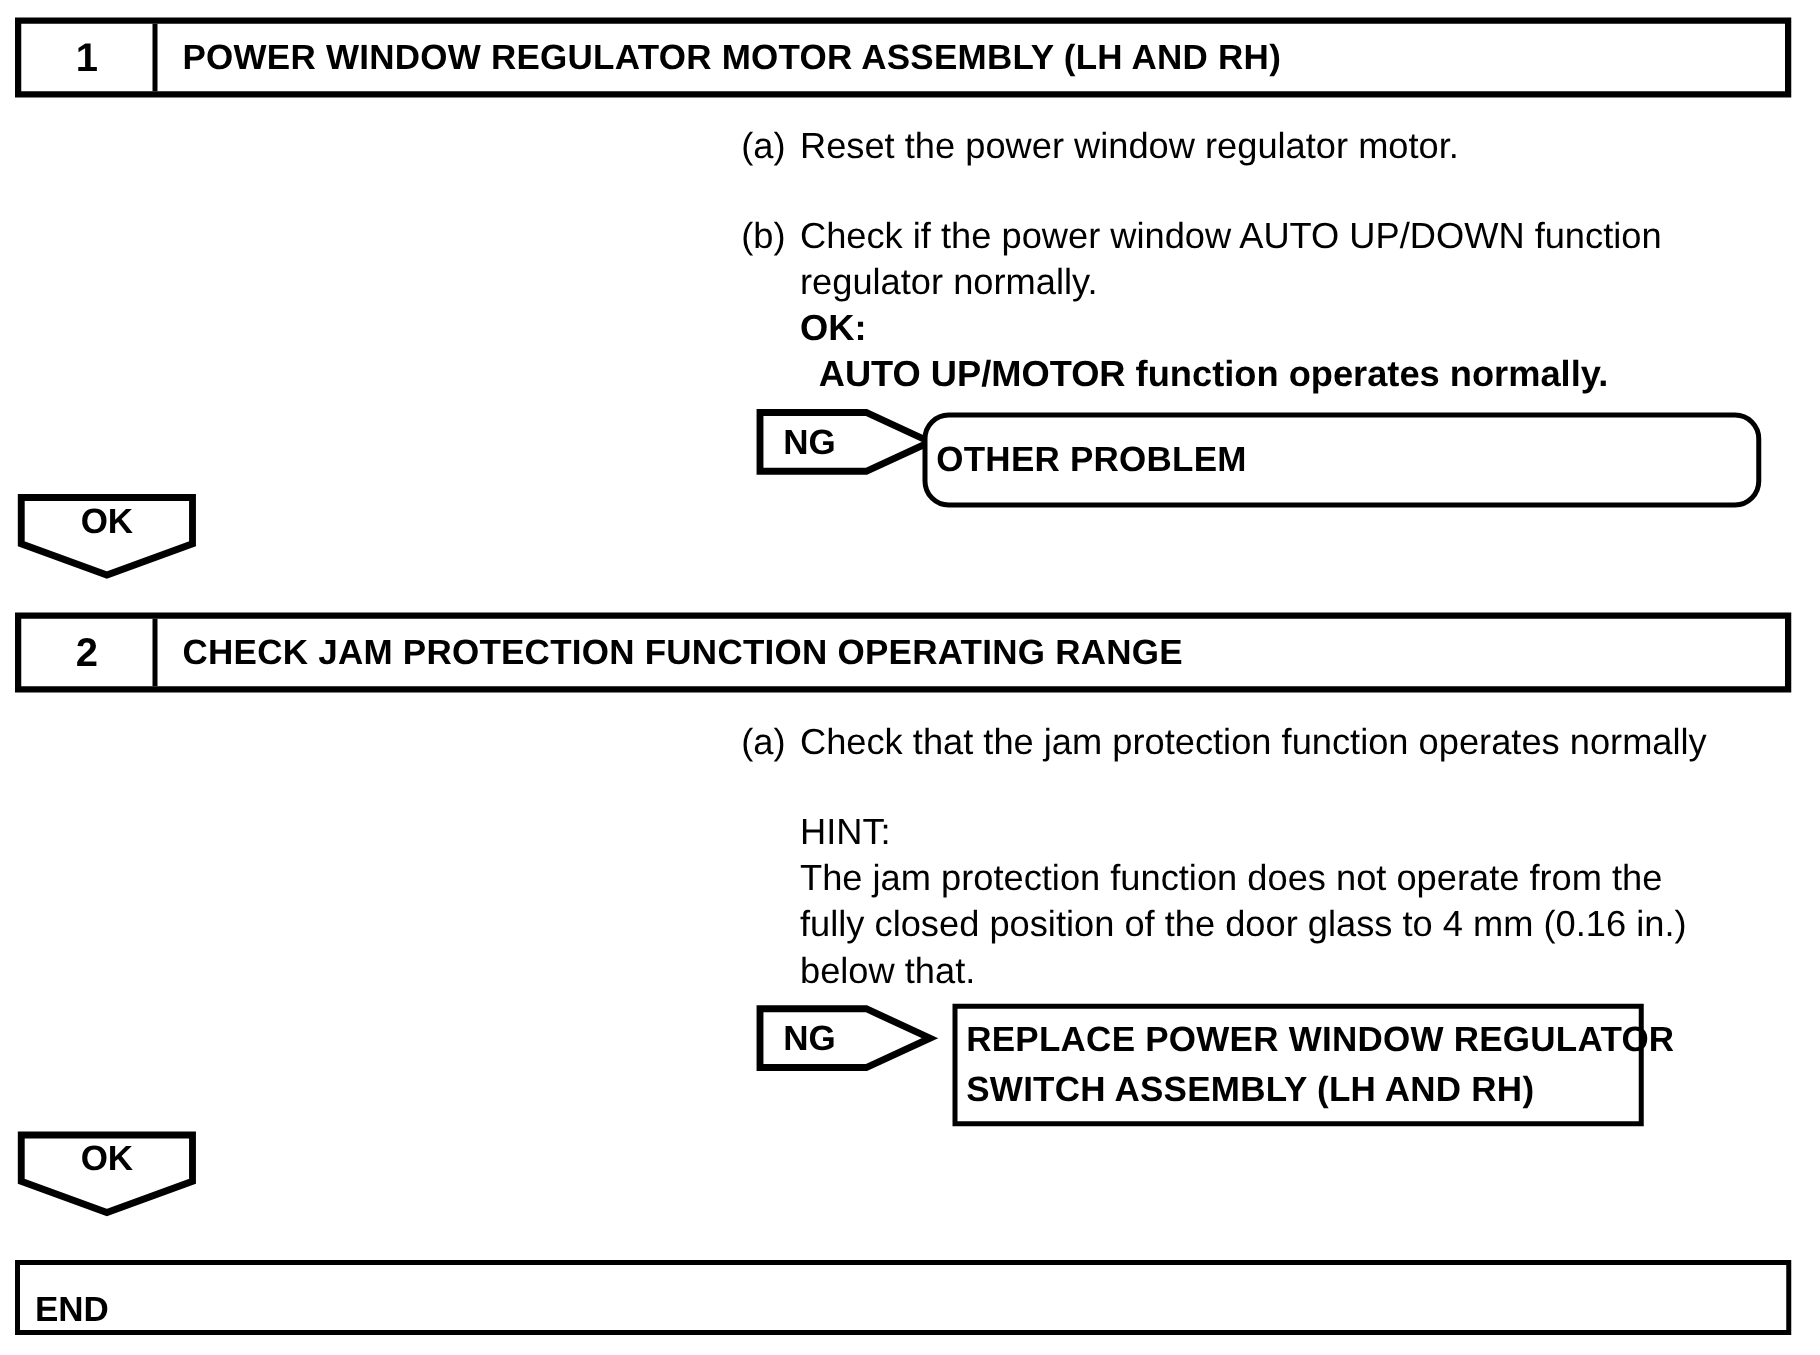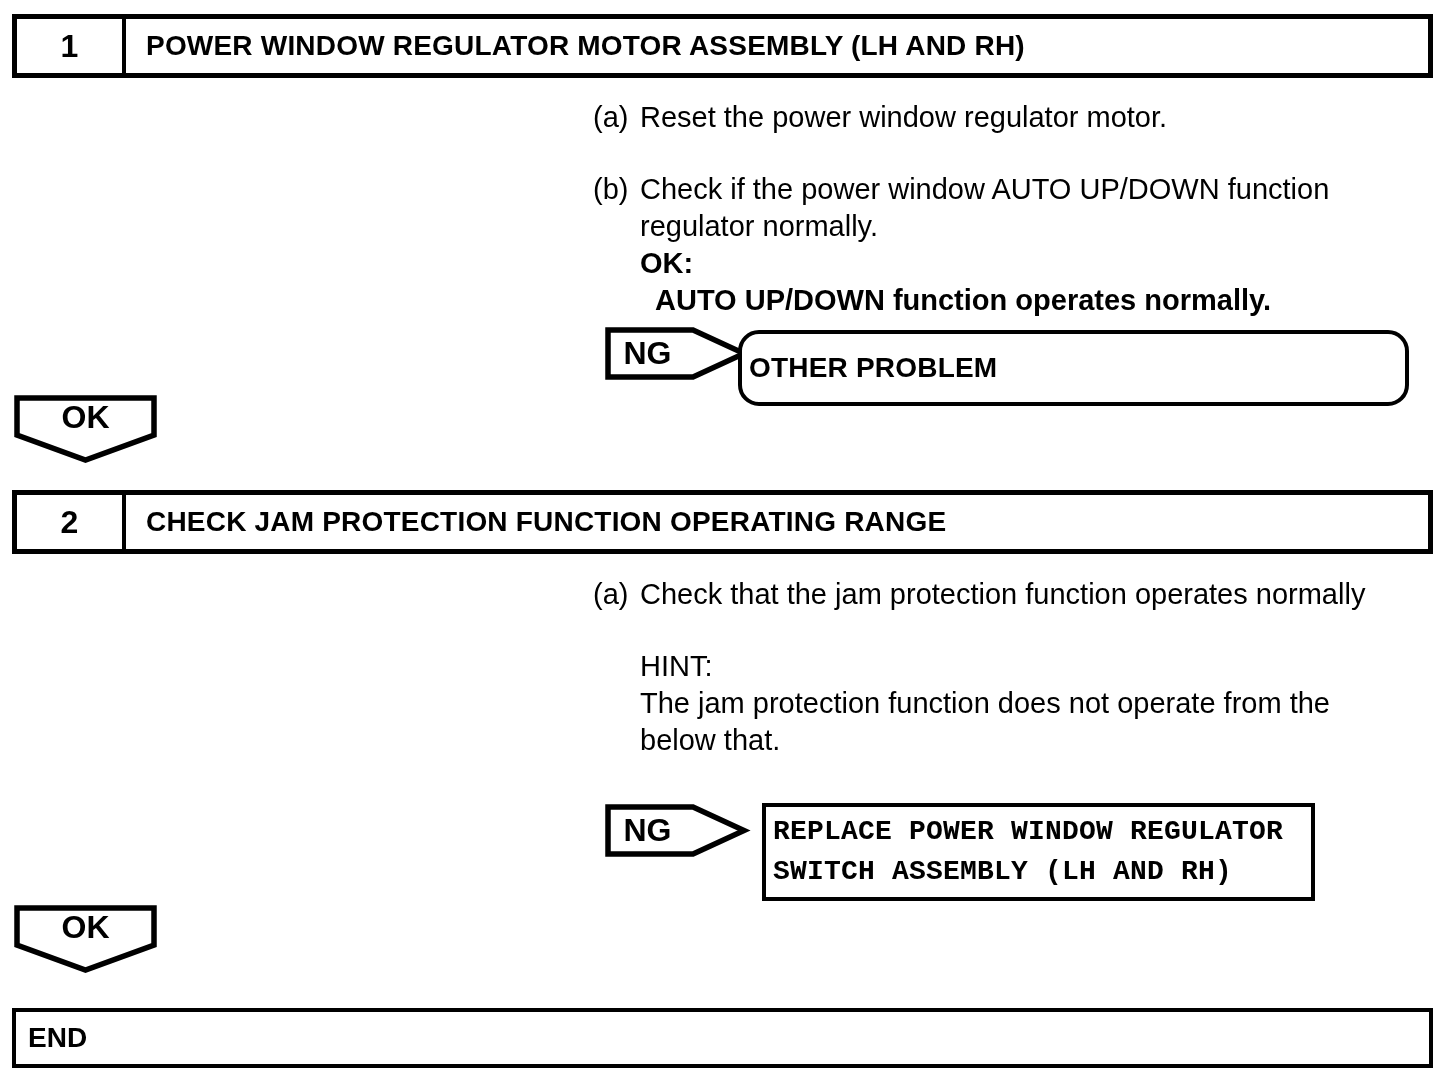--- a/index.html
+++ b/index.html
@@ -80,21 +80,21 @@
     font-weight: 700;
     font-size: 28px;
   }
 
   
   .shape-label {
     display: flex;
     align-items: center;
     justify-content: center;
     font-weight: 700;
-    font-size: 32px;
+    font-size: 28px;
   }
   svg { display: block; overflow: visible; }
 </style>
 </head>
 <body>
 
 <div class="page">
 
   <div class="abs step-header" style="left:12px; top:14px; width:1421px; height:64px;">
     <div class="step-num">1</div>
@@ -105,21 +105,21 @@
     <div class="inst-row">
       <div class="inst-label">(a)</div>
       <div>Reset the power window regulator motor.</div>
     </div>
     <div class="inst-row gap-top">
       <div class="inst-label">(b)</div>
       <div>
         <div>Check if the power window AUTO UP/DOWN function</div>
         <div>regulator normally.</div>
         <div class="bold">OK:</div>
-        <div class="bold indent15">AUTO UP/DOWN function operates normally.</div>
+        <div class="bold indent15">AUTO UP/MOTOR function operates normally.</div>
       </div>
     </div>
   </div>
 
   <svg class="abs" style="left:605px; top:327px;" width="142" height="53" viewBox="0 0 142 53">
     <polygon points="3,3 88,3 139,26.5 88,50 3,50" fill="#ffffff" stroke="#000000" stroke-width="5.5" stroke-linejoin="miter"></polygon>
   </svg>
   <div class="abs shape-label" style="left:605px; top:327px; width:85px; height:53px;">NG</div>
 
   <div class="abs result-box" style="left:738px; top:330px; width:671px; height:76px;border-radius:21px;">
@@ -137,36 +137,37 @@
   </div>
 
   <div class="abs body-text" style="left:593px; top:576px; width:840px;">
     <div class="inst-row">
       <div class="inst-label">(a)</div>
       <div>Check that the jam protection function operates normally</div>
     </div>
     <div class="hint-block gap-top">
       <div>HINT:</div>
       <div>The jam protection function does not operate from the</div>
+      <div>fully closed position of the door glass to 4 mm (0.16 in.)</div>
       <div>below that.</div>
     </div>
   </div>
 
   <svg class="abs" style="left:605px; top:804px;" width="142" height="53" viewBox="0 0 142 53">
     <polygon points="3,3 88,3 139,26.5 88,50 3,50" fill="#ffffff" stroke="#000000" stroke-width="5.5" stroke-linejoin="miter"></polygon>
   </svg>
   <div class="abs shape-label" style="left:605px; top:804px; width:85px; height:53px;">NG</div>
 
-  <div class="abs result-box" style="left:762px; top:803px; width:553px; height:98px;font-family:Liberation Mono, monospace;">
+  <div class="abs result-box" style="left:762px; top:803px; width:553px; height:98px;">
     <div>REPLACE POWER WINDOW REGULATOR</div>
     <div>SWITCH ASSEMBLY (LH AND RH)</div>
   </div>
 
   <svg class="abs" style="left:14px; top:905px;" width="143" height="68" viewBox="0 0 143 68">
     <polygon points="3,3 140,3 140,40 71.5,65 3,40" fill="#ffffff" stroke="#000000" stroke-width="5.5" stroke-linejoin="miter"></polygon>
   </svg>
   <div class="abs shape-label" style="left:14px; top:905px; width:143px; height:44px;">OK</div>
 
-  <div class="abs end-box" style="left:12px; top:1008px; width:1421px; height:60px;">
+  <div class="abs end-box" style="left:12px; top:1008px; width:1421px; height:60px;align-items:flex-end;">
     <div>END</div>
   </div>
 
 </div>
 
 </body></html>

